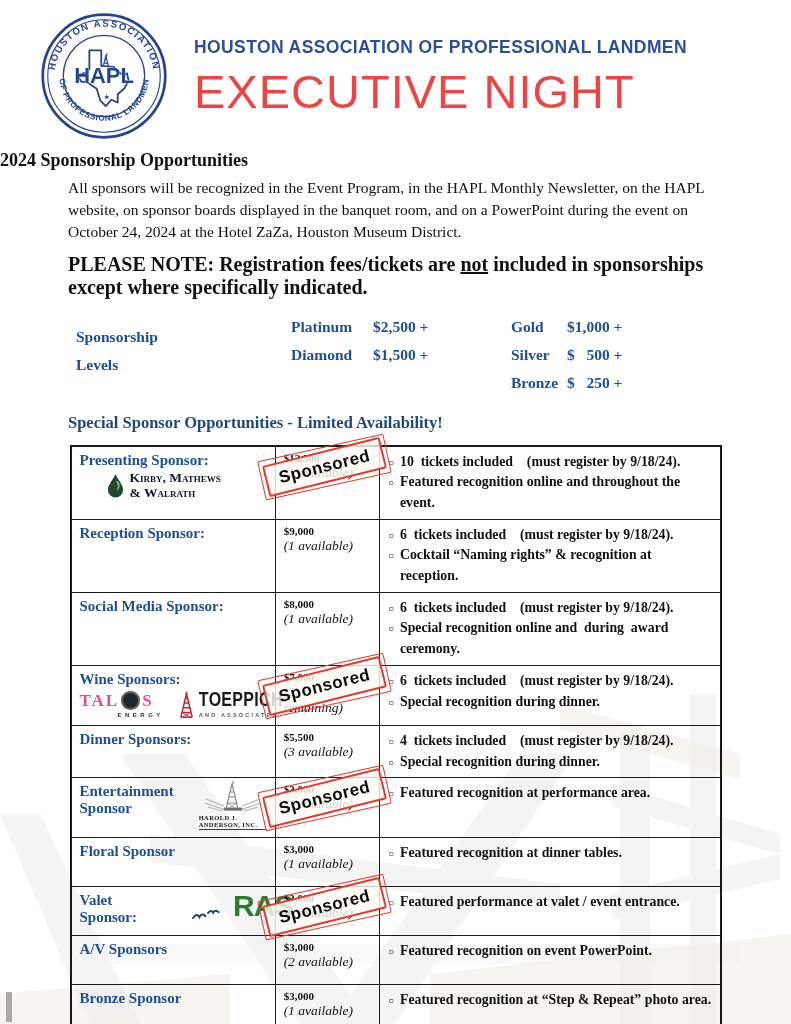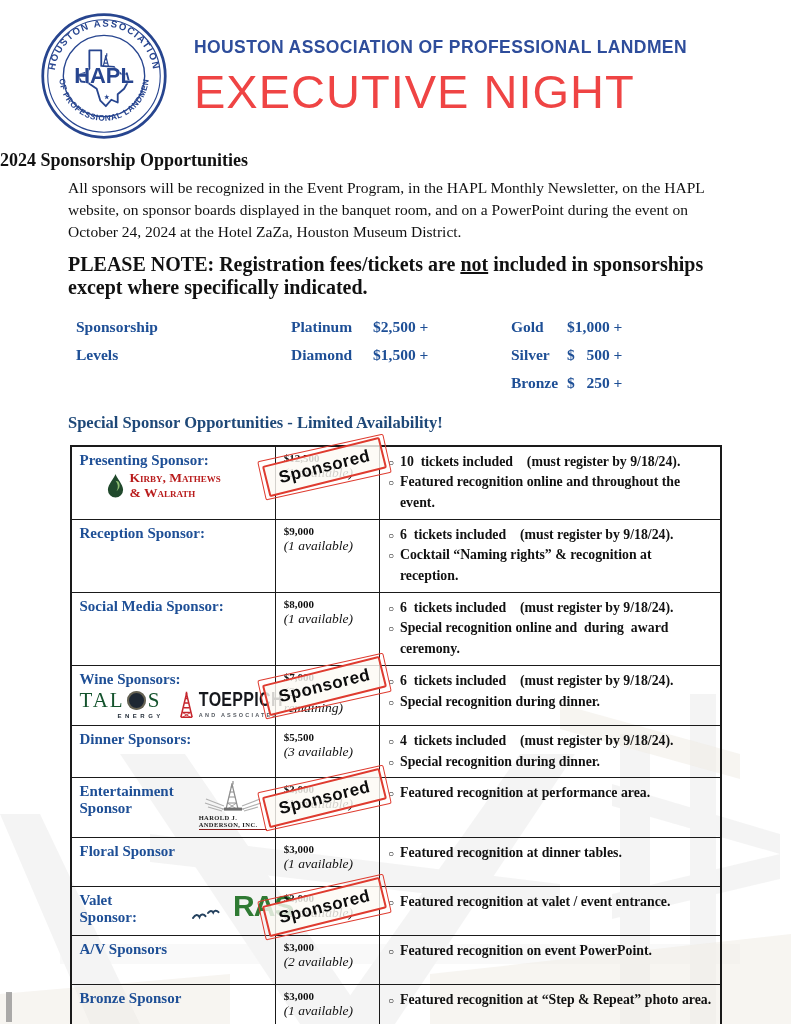--- a/index.html
+++ b/index.html
@@ -18,21 +18,21 @@
 
   
   .doc-title{text-align:left;font-weight:700;font-size:18px;margin-top:10px;}
   .intro{padding:6px 68px 0 68px;font-size:15.5px;line-height:1.42;}
   .note{padding:10px 68px 0 68px;font-size:20px;font-weight:700;}
   .note .u{text-decoration:underline;}
 
   
   .levels{display:flex;padding:14px 68px 0 76px;color:#1e4f96;font-weight:700;font-size:15.5px;}
   .levels .col{line-height:1.8;}
-  .levels .col1{width:215px;}
+  .levels .col1{width:215px;margin-top:10px;}
   .levels .col2{width:220px;}
   .levels .tier-name{display:inline-block;}
   .levels .col2 .tier-name{width:82px;}
   .levels .col3 .tier-name{width:56px;}
   .levels .tier-price{white-space:pre-wrap;}
 
   .special-heading{padding:16px 68px 0 68px;font-weight:700;font-size:16.5px;color:#1e4878;}
 
   
   table.sponsor-table{border-collapse:collapse;margin:12px auto 0 auto;width:652px;table-layout:fixed;
@@ -56,25 +56,25 @@
   .stamp{position:absolute;top:4px;left:-12px;z-index:5;transform:rotate(-14deg);
          border:2px solid #df3b2f;background:rgba(252,250,244,.82);border-radius:2px;
          font-family:"Liberation Sans",sans-serif;font-weight:700;font-size:17px;color:#0d0d0d;
          padding:4px 12px;letter-spacing:.5px;white-space:nowrap;}
   .stamp::before{content:"";position:absolute;inset:-6px;border:1.5px solid #df3b2f;
                  transform:rotate(1.5deg);border-radius:2px;}
   .logo-slot{margin-top:2px;}
   .logo{display:inline-flex;align-items:center;}
 
   .logo.kirby{margin-left:26px;gap:5px;}
-  .kirby-text{font-variant:small-caps;color:#b91c1c;font-size:13.5px;line-height:1.1;font-weight:600;}
+  .kirby-text{font-variant:small-caps;color:#0f172a;font-size:13.5px;line-height:1.1;font-weight:600;}
 
   .wine-logos{display:flex;align-items:center;gap:14px;}
   .logo.talos{flex-direction:column;align-items:flex-start;line-height:1;}
-  .talos-word{font-weight:400;font-size:21px;letter-spacing:2px;color:#14532d;display:flex;align-items:center;}
+  .talos-word{font-weight:700;font-size:17px;letter-spacing:2px;color:#ec4899;display:flex;align-items:center;}
   .talos-o{display:inline-block;width:19px;height:19px;border-radius:50%;background:#1d2733;
            box-shadow:inset 0 0 0 2px rgba(190,170,120,.45);margin:0 2px;}
   .talos-sub{font-family:"Liberation Sans",sans-serif;font-size:6px;letter-spacing:3.5px;
              color:#1d2733;font-weight:700;margin:2px 0 0 38px;}
   .logo.toeppich{gap:4px;}
   .toeppich-name{font-family:"Liberation Sans",sans-serif;font-weight:700;font-size:16px;
                  color:#16181d;transform:scaleY(1.25);transform-origin:left center;letter-spacing:.3px;}
   .toeppich-sub{font-family:"Liberation Sans",sans-serif;font-size:5.5px;letter-spacing:2.2px;
                 color:#555a61;font-weight:700;margin-top:3px;}
 
@@ -403,21 +403,21 @@
       </td>
       <td class="price-cell">
         <div class="price">$3,000</div>
         <div class="availability">(1 available)</div>
       <div class="stamp">Sponsored</div>
             </td>
       <td class="benefits-cell">
         <ul class="benefits">
                 <li>
                   <span class="bullet">○</span>
-                  <span class="benefit-text">Featured recognition at valet / event entrance.</span>
+                  <span class="benefit-text">Featured performance at valet / event entrance.</span>
                 </li>
               </ul>
       </td>
     </tr>
           <tr>
       <td class="name-cell">
         <div class="name-line">
           <span class="sponsor-name">A/V Sponsors</span>
         </div>
         <div class="logo-slot"></div>

